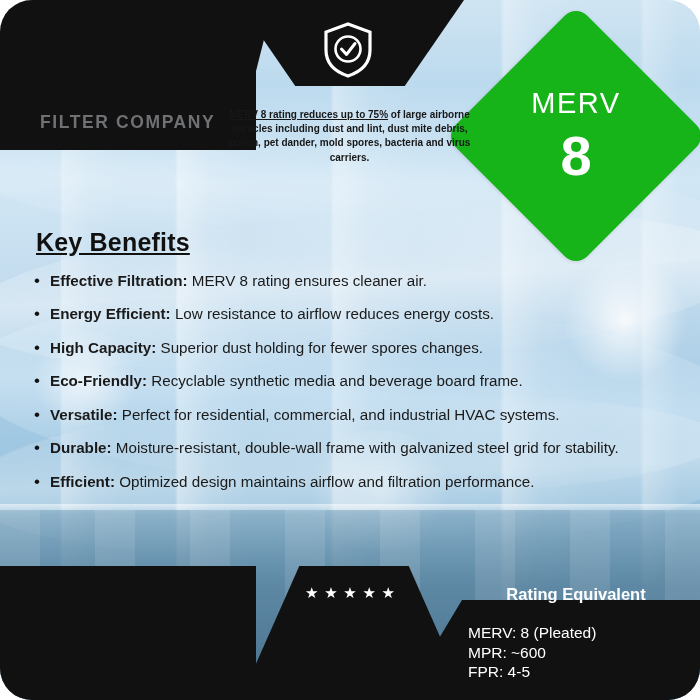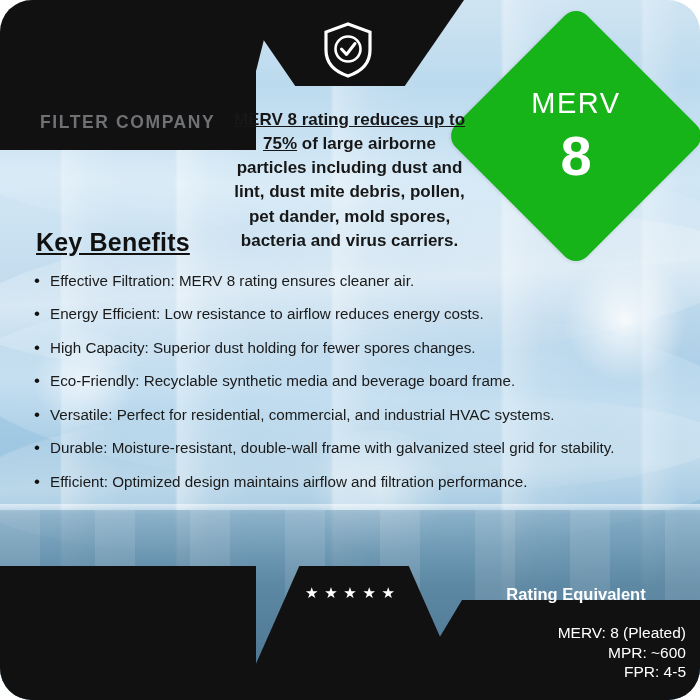--- a/index.html
+++ b/index.html
@@ -199,21 +199,21 @@
     z-index: 7;
   }
 
   
   .merv-desc {
     position: absolute;
     left: 228px;
     top: 108px;
     width: 243px;
     text-align: center;
-    font-size: 17px;
+    font-size: 10px;
     line-height: 1.42;
     color: #171717;
     font-weight: bold;
     z-index: 6;
   }
   .merv-desc .u { text-decoration: underline; }
 
   
   .diamond {
     position: absolute;
@@ -278,21 +278,21 @@
     color: #1a1a1a;
   }
   .bullet {
     flex: 0 0 auto;
     width: 16px;
     font-size: 17px;
     line-height: 1.22;
     color: #111111;
   }
   .benefit-text { flex: 1 1 auto; }
-  .benefit-text b { font-weight: normal; text-align: right; }
+  .benefit-text b { font-weight: bold; text-align: right; }
 
   
   .stars {
     position: absolute;
     left: 305px;
     bottom: 100px;
     width: 90px;
     display: flex;
     justify-content: space-between;
     z-index: 7;
@@ -316,21 +316,20 @@
   .rating-title {
     font-size: 16.5px;
     font-weight: bold;
     margin-bottom: 19px;
     text-align: center;
   }
   .rating-line {
     font-size: 15.5px;
     line-height: 1.27;
     padding-left: 2px;
-    text-align: right;
   }
 </style>
 </head>
 <body>
 
 <div id="page">
 
   <div class="bg-window"></div>
   <div class="bg-wave wave4"></div>
   <div class="bg-wave wave1"></div>

